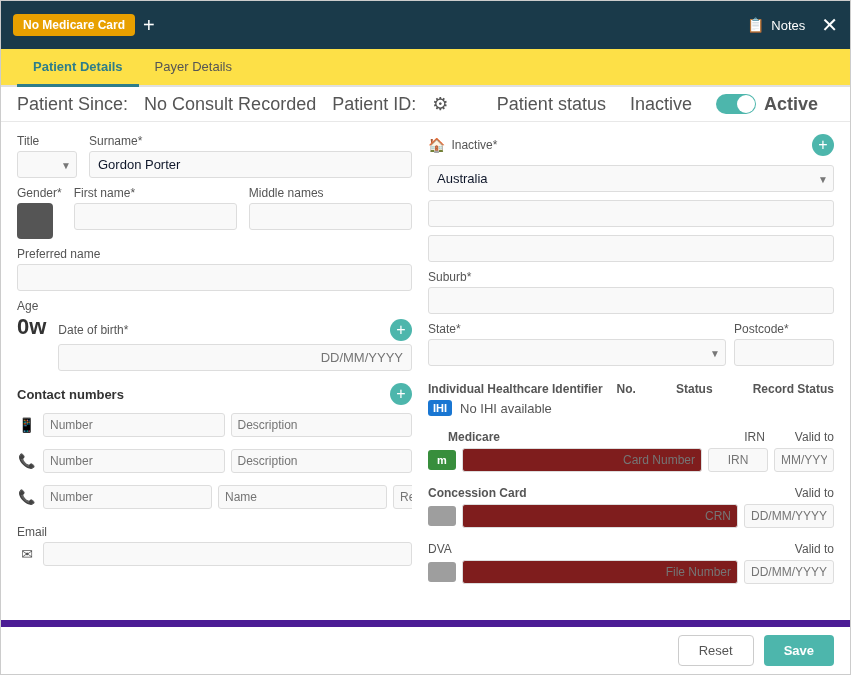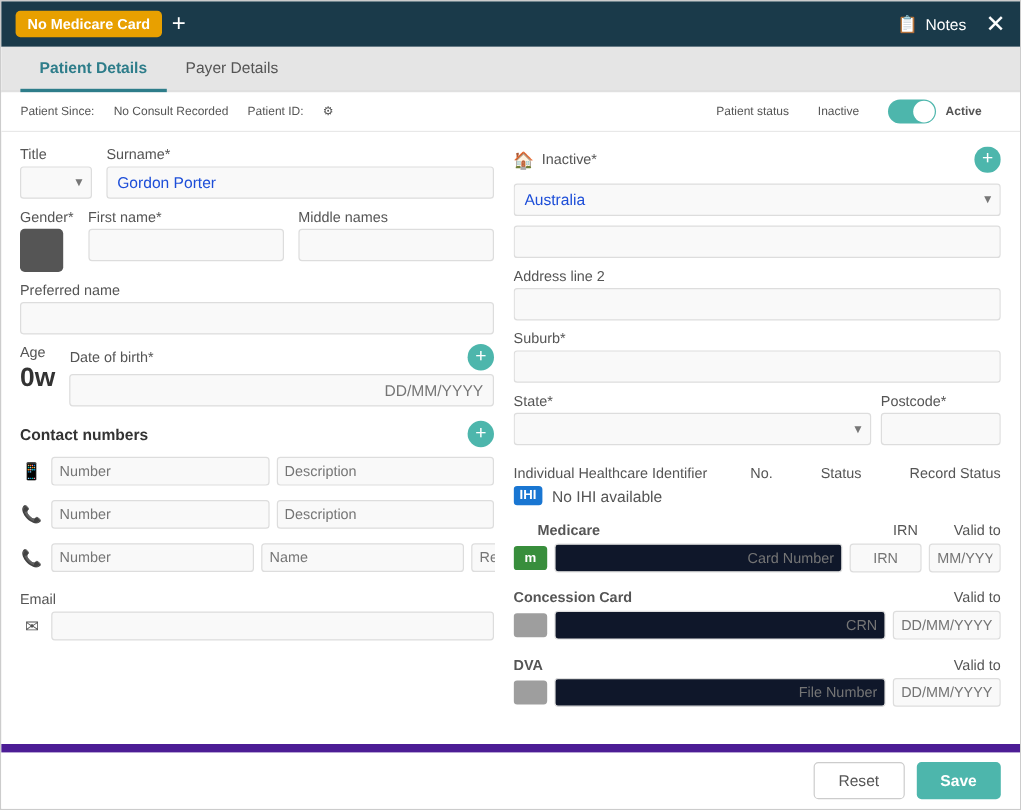--- a/index.html
+++ b/index.html
@@ -15,21 +15,21 @@
       overflow: hidden;
     }
 
     
     .header {
       background: #1a3a4a;
       color: #fff;
       display: flex;
       align-items: center;
       padding: 0 12px;
-      height: 38px;
+      height: 48px;
       flex-shrink: 0;
     }
     .header-badge {
       background: #e8a000;
       color: #fff;
       font-size: 12px;
       font-weight: bold;
       padding: 4px 10px;
       border-radius: 4px;
       margin-right: 8px;
@@ -59,21 +59,21 @@
       color: #fff;
       font-size: 20px;
       cursor: pointer;
     }
 
     
     .tabs {
       display: flex;
       border-bottom: 2px solid #e0e0e0;
       padding: 0 16px;
-      background: #e5e5e5;
+      background: #fde047;
       flex-shrink: 0;
     }
     .tab {
       padding: 10px 16px;
       cursor: pointer;
       font-size: 13px;
       color: #555;
       border-bottom: 3px solid transparent;
       margin-bottom: -2px;
     }
@@ -85,21 +85,21 @@
 
     
     .patient-info-bar {
       display: flex;
       align-items: center;
       padding: 6px 16px;
       background: #fff;
       border-bottom: 1px solid #e8e8e8;
       flex-shrink: 0;
     }
-    .patient-info-bar span { font-size: 10px; color: #555; margin-right: 16px; }
+    .patient-info-bar span { font-size: 18px; color: #555; margin-right: 16px; }
     .patient-status {
       margin-left: auto;
       display: flex;
       align-items: center;
       gap: 8px;
     }
     .patient-status-label { font-size: 12px; color: #777; }
     .toggle-track {
       width: 40px;
       height: 20px;
@@ -162,21 +162,21 @@
       font-size: 12px;
       color: #555;
     }
     .form-group input,
     .form-group select {
       border: 1px solid #ddd;
       border-radius: 3px;
       padding: 5px 8px;
       font-size: 13px;
       background: #f9f9f9;
-      color: #1d4ed8;
+      color: #0f172a;
       outline: none;
     }
 
     
     .select-wrapper {
       position: relative;
     }
     .select-wrapper select {
       appearance: none;
       padding-right: 24px;
@@ -276,20 +276,21 @@
     
     .ihi-section {
       margin-top: 8px;
     }
     .ihi-header {
       display: flex;
       justify-content: space-between;
       font-size: 12px;
       color: #555;
       margin-bottom: 4px;
+      font-weight: bold;
     }
     .ihi-row {
       display: flex;
       align-items: center;
       gap: 8px;
     }
     .ihi-badge {
       background: #1976d2;
       color: #fff;
       font-size: 11px;
@@ -329,21 +330,21 @@
     }
     .card-icon.grey {
       background: #9e9e9e;
     }
     .card-input-wide {
       flex: 1;
       border: 1px solid #ddd;
       border-radius: 3px;
       padding: 4px 6px;
       font-size: 12px;
-      background: #0f172a;
+      background: #7f1d1d;
       color: #aaa;
       text-align: right;
     }
     .card-input-sm {
       width: 60px;
       border: 1px solid #ddd;
       border-radius: 3px;
       padding: 4px 6px;
       font-size: 12px;
       background: #f9f9f9;
@@ -382,20 +383,21 @@
     }
 
     
     .gear-icon { font-size: 14px; color: #777; cursor: pointer; }
 
     
     .dob-row {
       display: flex;
       align-items: center;
       justify-content: space-between;
+      margin-top: 20px;
     }
 
     
     .address-input {
       width: 100%;
       border: 1px solid #ddd;
       border-radius: 3px;
       padding: 5px 8px;
       font-size: 13px;
       background: #f9f9f9;
@@ -553,21 +555,20 @@
           </select>
           <span class="select-arrow">▼</span>
         </div>
       </div>
 
       <div class="form-group">
         <input type="text" class="address-input" style="">
       </div>
 
       <div class="form-group">
-        <label>Address line 2</label>
         <input type="text" class="address-input" style="">
       </div>
 
       <div class="form-group">
         <label>Suburb*</label>
         <input type="text" class="address-input" style="">
       </div>
 
       <div class="suburb-state-row">
         <div class="form-group state-select">
@@ -625,21 +626,21 @@
         </div>
         <div class="card-row">
           <div class="card-icon grey"></div>
           <input type="text" class="card-input-wide" placeholder="CRN" style="">
           <input type="text" class="card-input-sm" placeholder="DD/MM/YYYY" style="width: 90px;">
         </div>
       </div>
 
       <div class="card-section">
         <div class="card-header-row">
-          <span style="font-weight:bold;">DVA</span>
+          <span style="font-weight:normal;">DVA</span>
           <span>Valid to</span>
         </div>
         <div class="card-row">
           <div class="card-icon grey"></div>
           <input type="text" class="card-input-wide" placeholder="File Number" style="">
           <input type="text" class="card-input-sm" placeholder="DD/MM/YYYY" style="width: 90px;">
         </div>
       </div>
 
     </div>

